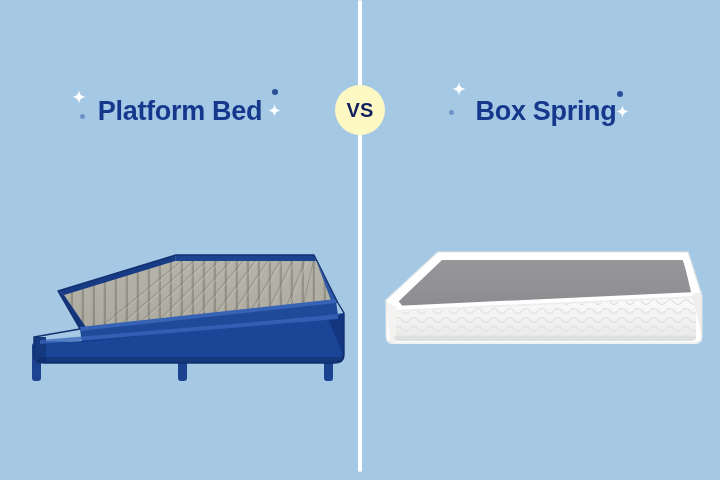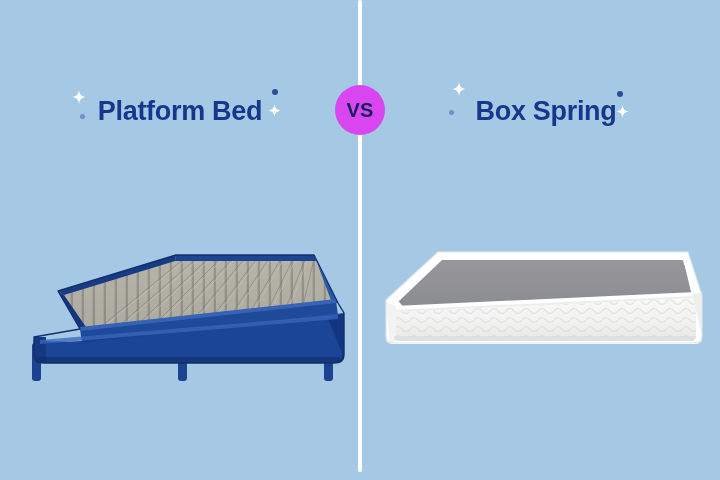--- a/index.html
+++ b/index.html
@@ -48,21 +48,21 @@
   .title-right { left: 432px; width: 228px; }
 
   
   .vs-badge {
     position: absolute;
     left: 335px;
     top: 85px;
     width: 50px;
     height: 50px;
     border-radius: 50%;
-    background: #d946ef;
+    background: #fef9c3;
     display: flex;
     align-items: center;
     justify-content: center;
     font-size: 20px;
     font-weight: bold;
     color: #101f5e;
     letter-spacing: 0.2px;
   }
 
   

